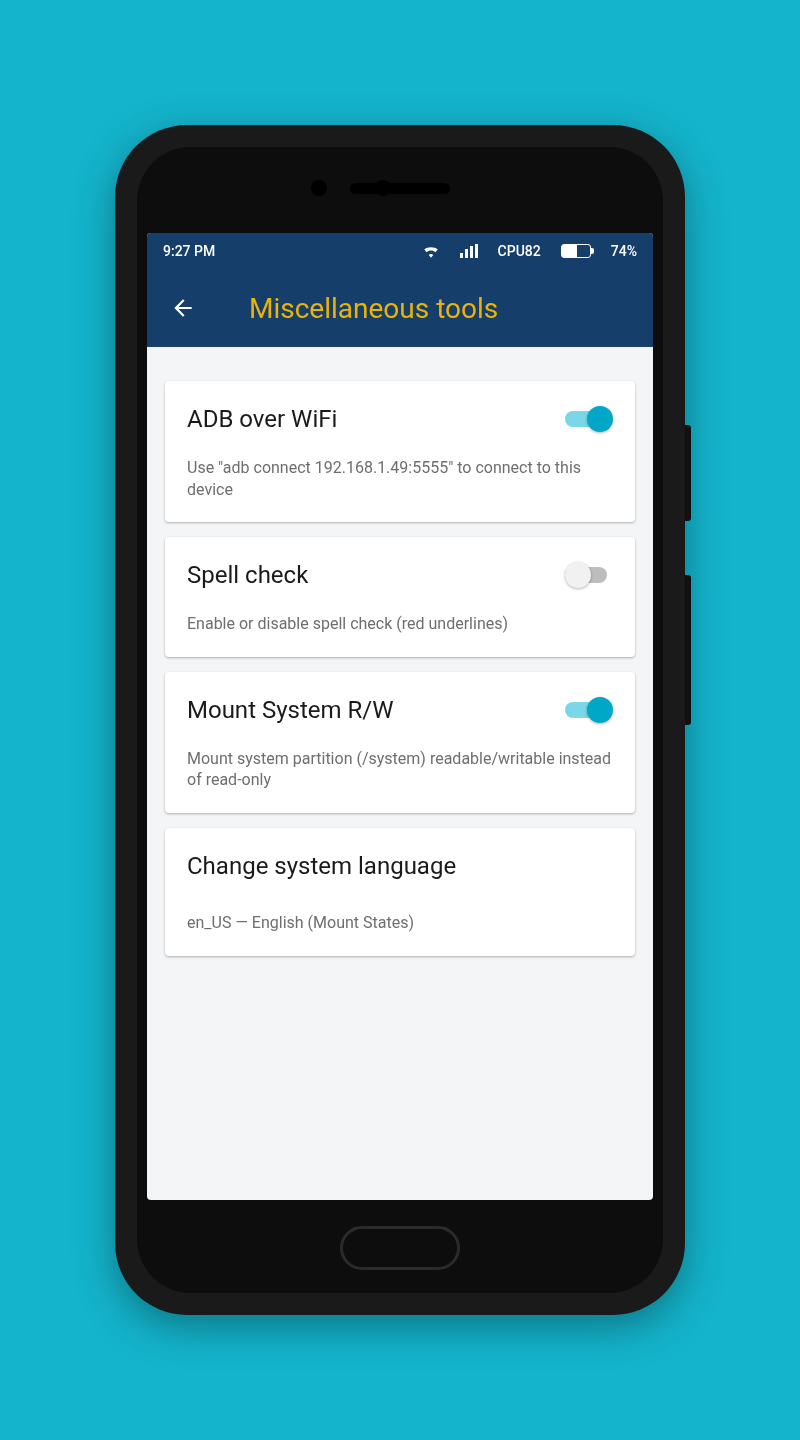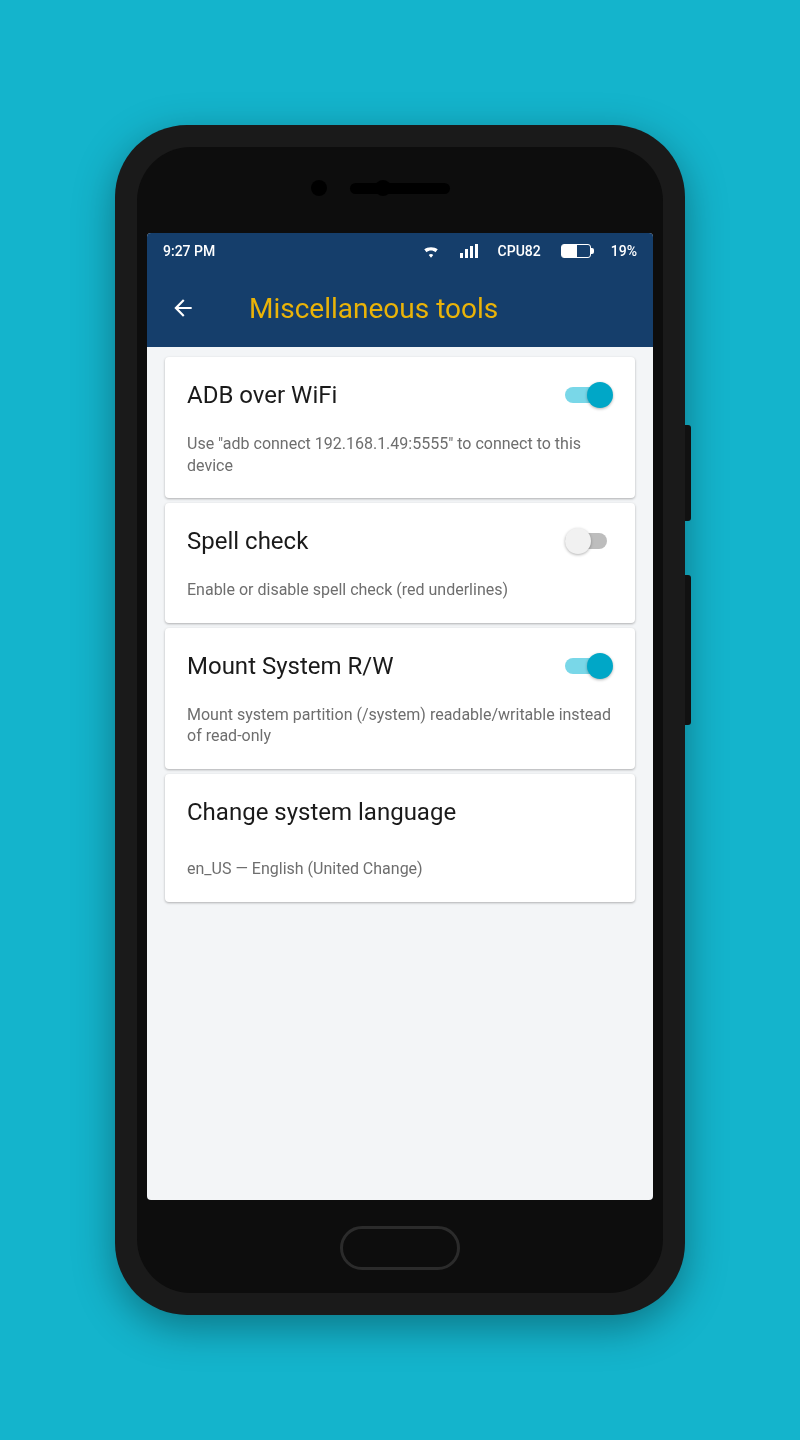--- a/index.html
+++ b/index.html
@@ -98,24 +98,24 @@
   width: 44px;
   height: 44px;
   display: flex;
   align-items: center;
   justify-content: center;
   border-radius: 50%;
 }
 .appbar-title { font-size: 28px; font-weight: 400; }
 .content {
   flex: 1;
-  padding: 10px 18px;
+  padding: 34px 18px;
   display: flex;
   flex-direction: column;
-  gap: 5px;
+  gap: 15px;
   overflow: auto;
 }
 .card {
   background: #fff;
   border-radius: 4px;
   box-shadow: 0 1px 3px rgba(0,0,0,0.18), 0 1px 2px rgba(0,0,0,0.12);
   padding: 24px 22px 22px;
 }
 .card-head {
   display: flex;
@@ -202,21 +202,21 @@
         <svg class="icon-svg wifi-icon" viewBox="0 0 24 18" fill="#fff">
           <path d="M12 18l-3-3.8c1.7-1.6 4.3-1.6 6 0L12 18zm-6-7.5l-3-3.8C7 2.9 17 2.9 21 6.7l-3 3.8c-3.3-3.1-8.7-3.1-12 0z"></path>
         </svg>
         <svg class="icon-svg signal-icon" viewBox="0 0 18 14" fill="#fff">
           <path d="M0 14h3V9H0v5zm5 0h3V5H5v9zm5 0h3V2h-3v12zm5 0h3V0h-3v14z"></path>
         </svg>
         <span>CPU82</span>
         <div class="battery">
           <div class="battery-fill"></div>
         </div>
-        <span>19%</span>
+        <span>74%</span>
       </div>
     </div>
 
     <div class="appbar">
       <div class="back-btn">
         <svg class="icon-svg" width="26" height="26" viewBox="0 0 24 24" fill="#fff">
           <path d="M20 11H7.8l5.6-5.6L12 4l-8 8 8 8 1.4-1.4L7.8 13H20v-2z"></path>
         </svg>
       </div>
       <div class="appbar-title">Miscellaneous tools</div>
@@ -254,19 +254,19 @@
             <div class="switch-thumb"></div>
           </div>
         </div>
         <div class="card-desc">Mount system partition (/system) readable/writable instead of read-only</div>
       </div>
 
       <div class="card">
         <div class="card-head" style="margin-bottom:32px;">
           <div class="card-title">Change system language</div>
         </div>
-        <div class="card-desc">en_US — English (United Change)</div>
+        <div class="card-desc">en_US — English (Mount States)</div>
       </div>
 
     </div>
 
   </div>
 </div>
 
 </body></html>

